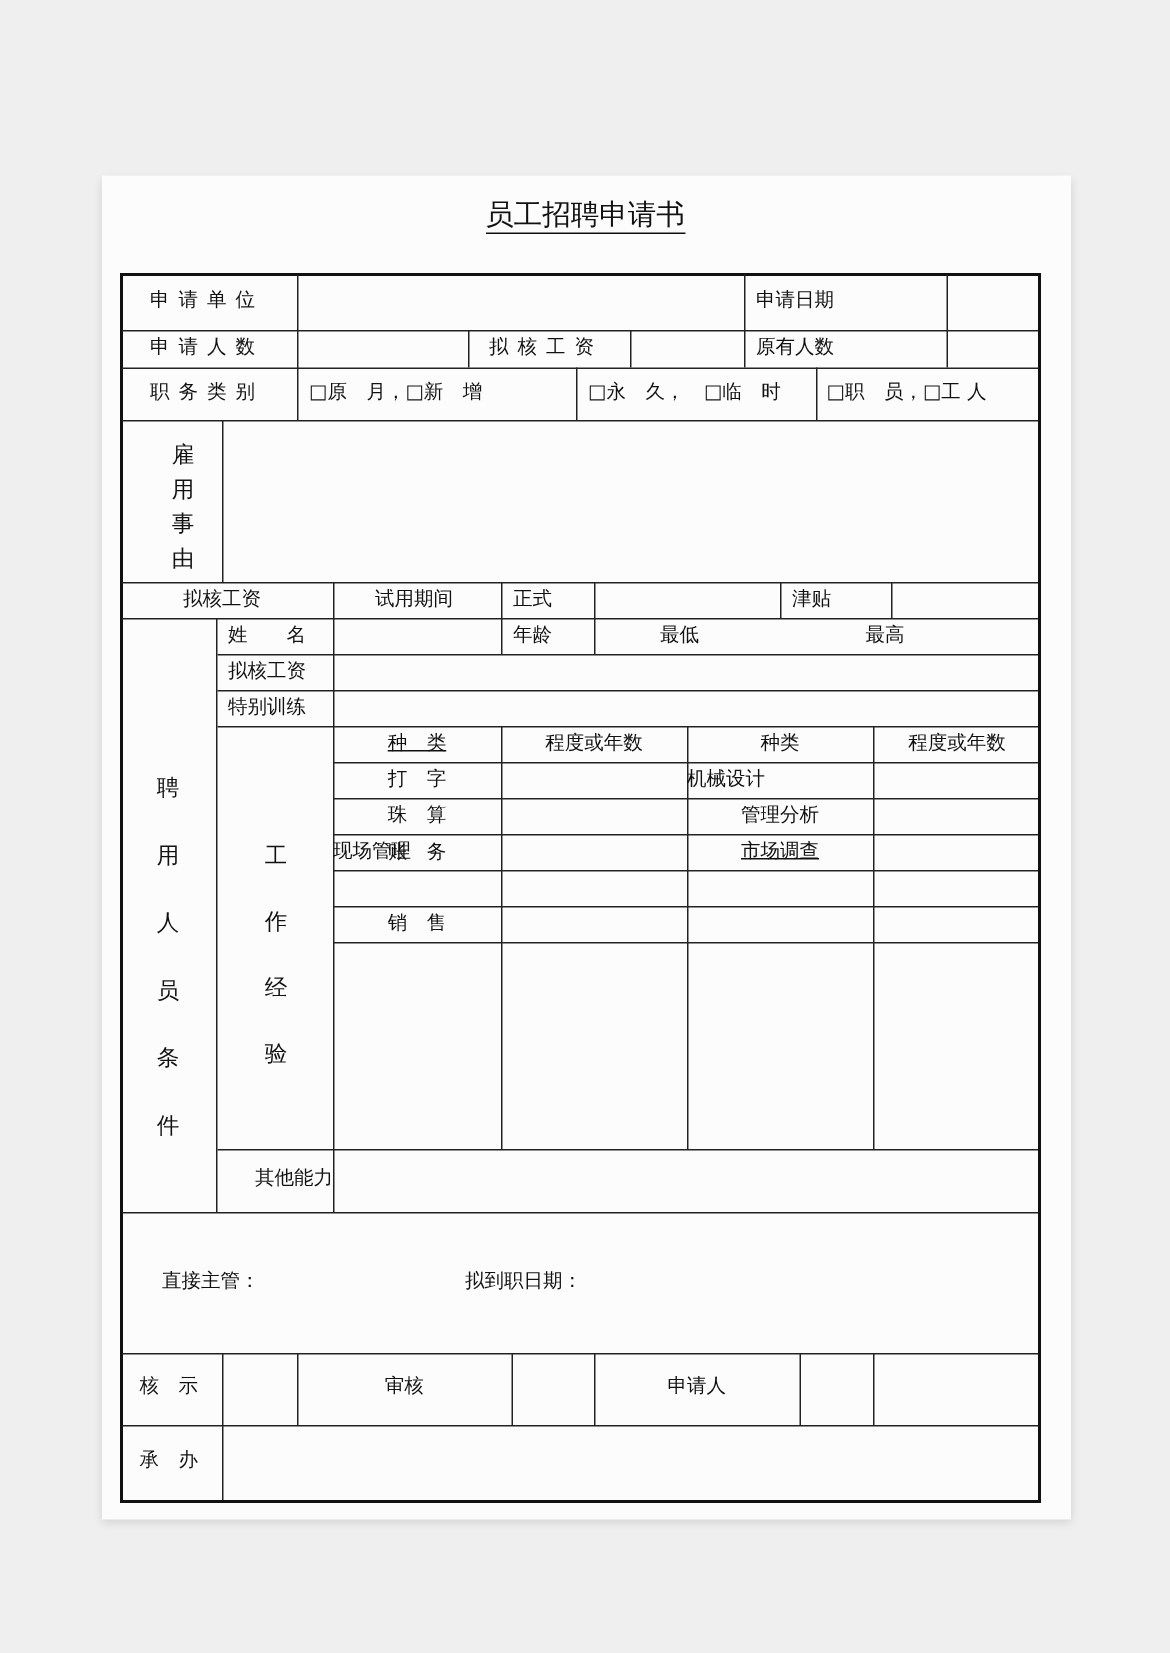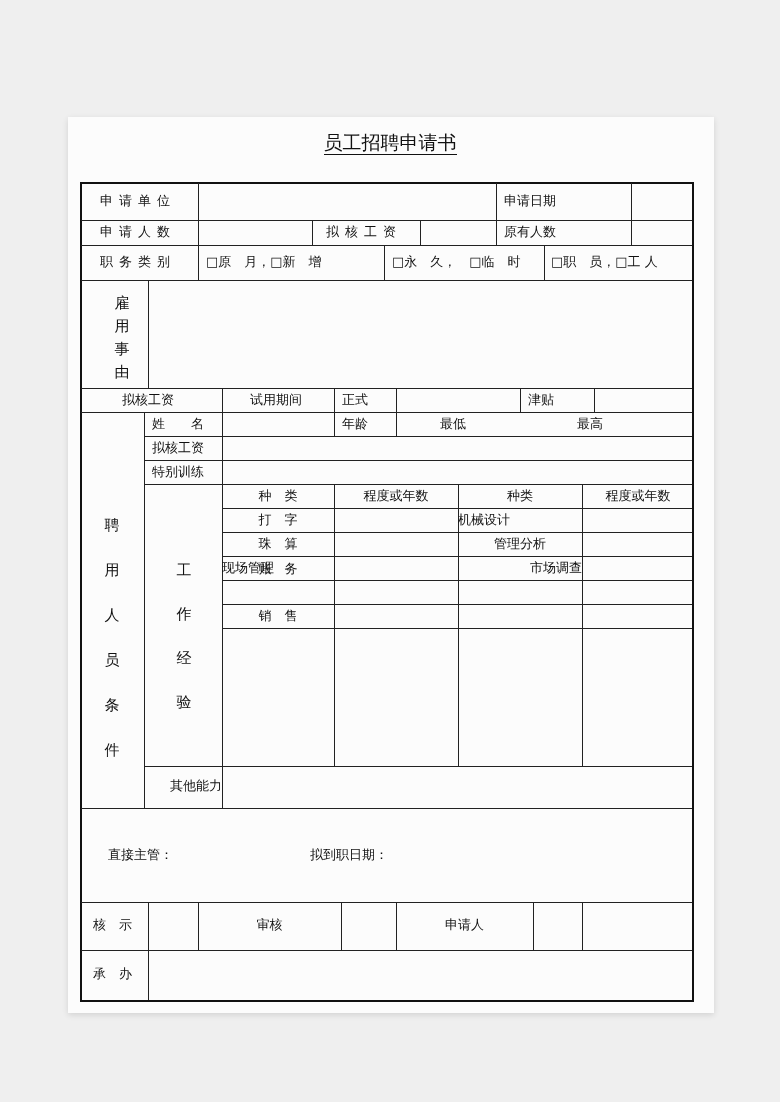--- a/index.html
+++ b/index.html
@@ -108,33 +108,33 @@
 <div class="t" style="left:152px;top:441px;">拟核工资</div>
 <div class="t" style="left:152px;top:465px;">特别训练</div>
 
 <div class="vt" style="left:174px;top:548px;line-height:44px;">
   <div>工</div>
     <div>作</div>
     <div>经</div>
     <div>验</div>
 </div>
 
-<div class="t" style="left:222px;width:112px;text-align:center;top:489px;">种　类</div>
+<div class="t" style="left:222px;width:112px;text-align:center;top:489px;text-decoration:underline;">种　类</div>
 <div class="t" style="left:334px;width:124px;text-align:center;top:489px;">程度或年数</div>
 <div class="t" style="left:458px;width:124px;text-align:center;top:489px;">种类</div>
 <div class="t" style="left:582px;width:112px;text-align:center;top:489px;">程度或年数</div>
 
 <div class="t" style="left:222px;width:112px;text-align:center;top:513px;">打　字</div>
 <div class="t" style="left:222px;width:112px;text-align:center;top:537px;">珠　算</div>
 <div class="t" style="left:222px;width:112px;text-align:left;top:561px;">现场管理</div>
 <div class="t" style="left:222px;width:112px;text-align:center;top:562px;">账　务</div>
 <div class="t" style="left:222px;width:112px;text-align:center;top:609px;">销　售</div>
 <div class="t" style="left:458px;width:124px;top:513px;">机械设计</div>
 <div class="t" style="left:458px;width:124px;text-align:center;top:537px;">管理分析</div>
-<div class="t" style="left:458px;width:124px;text-align:right;top:561px;">市场调查</div>
+<div class="t" style="left:458px;width:124px;text-align:center;top:561px;text-decoration:underline;">市场调查</div>
 
 <div class="t" style="left:152px;top:779px;margin-left:18px;">其他能力</div>
 
 <div class="t" style="left:108px;top:848px;">直接主管：</div>
 <div class="t" style="left:310px;top:848px;">拟到职日期：</div>
 <div class="t" style="left:93px;top:918px;">核　示</div>
 <div class="t" style="left:198px;width:143px;text-align:center;top:918px;">审核</div>
 <div class="t" style="left:396px;width:137px;text-align:center;top:918px;">申请人</div>
 <div class="t" style="left:93px;top:967px;">承　办</div>
 

